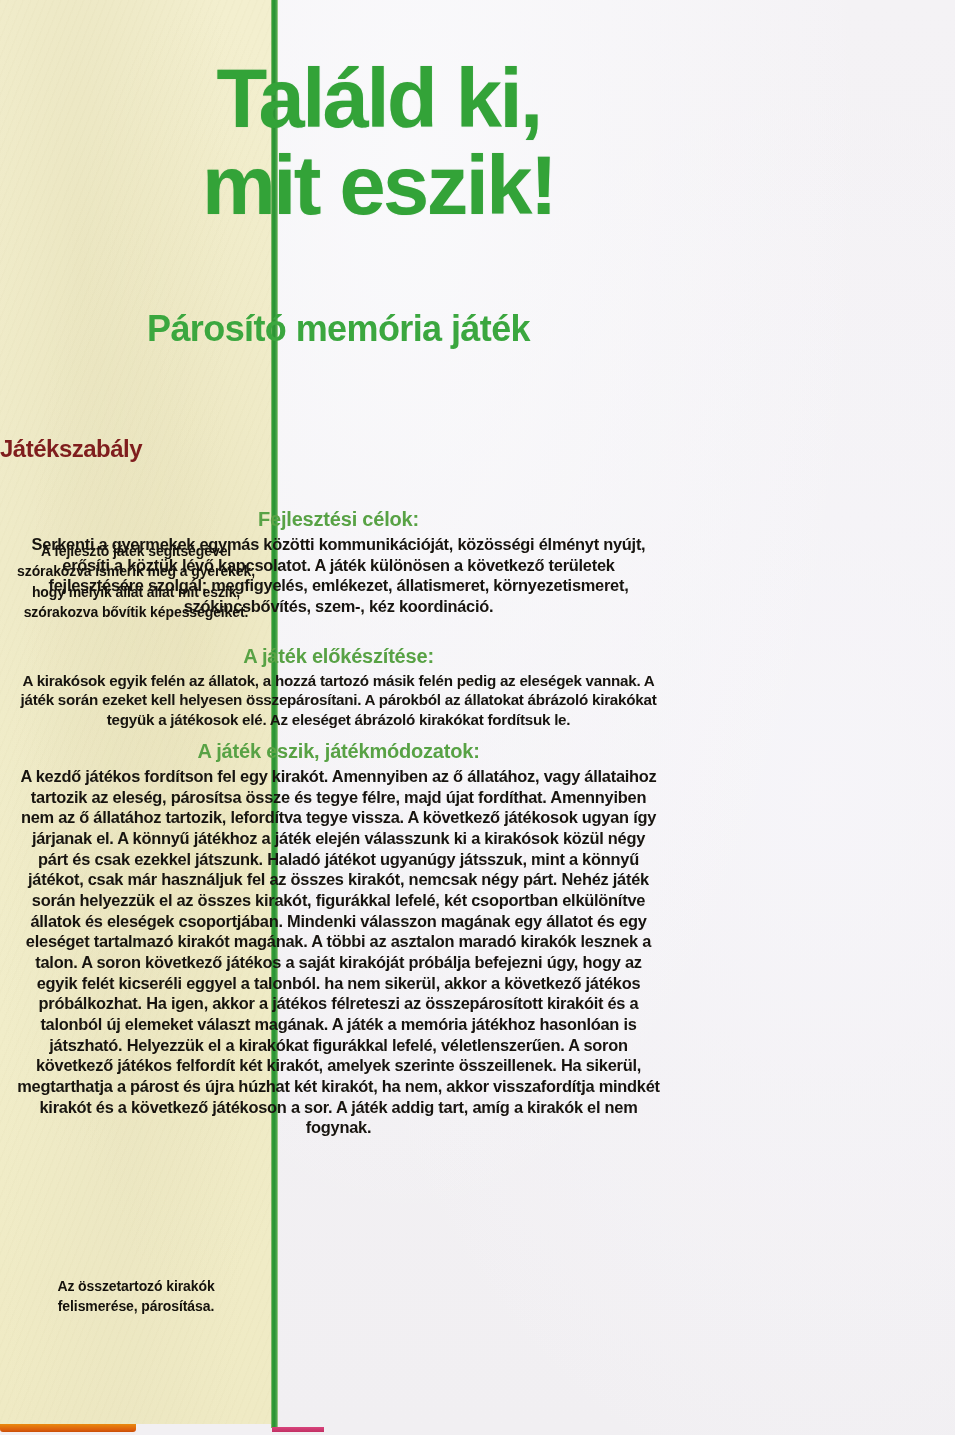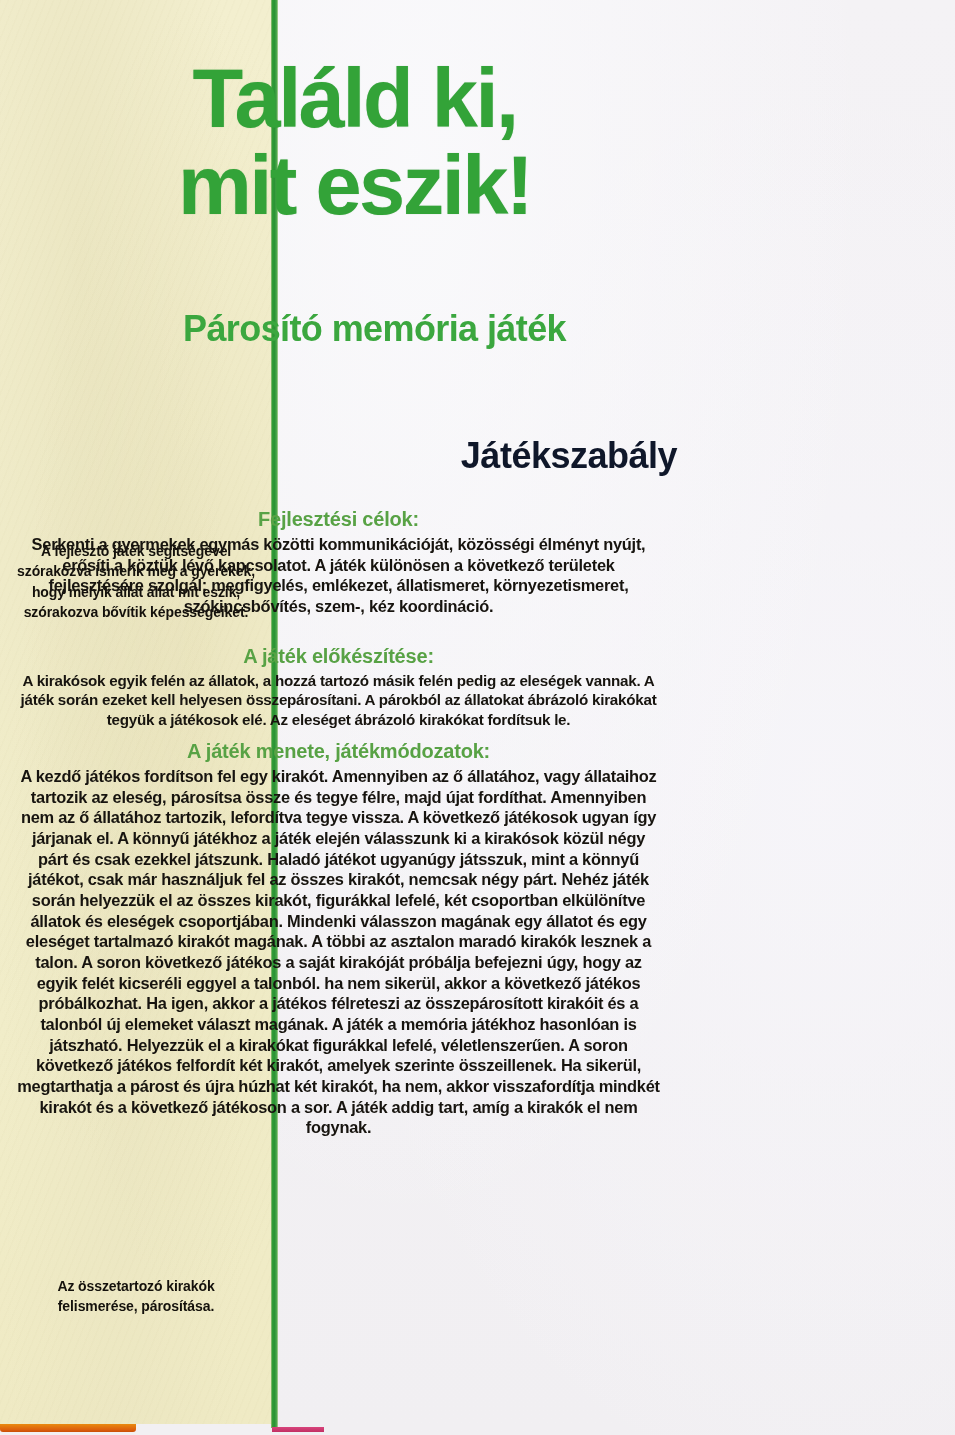--- a/index.html
+++ b/index.html
@@ -98,24 +98,25 @@
     line-height: 1.45;
     letter-spacing: -0.1px;
   }
   .side-note-1 { top: 541px; }
   .side-note-2 { top: 665px; }
   .side-note-3 { top: 1240px; margin-top: 36px; }
 
   
   .title-block {
     position: absolute;
-    left: 16px;
+    left: 0;
     top: 58px;
     width: 677px;
     text-align: center;
+    padding-left: 40px;
   }
   .title-line {
     color: #33a338;
     font-weight: bold;
     font-size: 83px;
     line-height: 0.98;
     letter-spacing: -2.5px;
     text-shadow: 0 0 1px rgba(40,140,45,0.35);
   }
   .title-line.second {
@@ -125,42 +126,41 @@
   .subtitle-1 {
     position: absolute;
     left: 0;
     top: 308px;
     width: 677px;
     text-align: center;
     color: #3ba73f;
     font-weight: bold;
     font-size: 36px;
     letter-spacing: -0.6px;
-    padding-left: 36px;
   }
   .subtitle-2 {
     position: absolute;
     left: 0;
     top: 363px;
     width: 677px;
     text-align: center;
     color: #3ba73f;
     font-weight: bold;
     font-size: 27px;
     letter-spacing: -0.3px;
   }
   .subtitle-3 {
     position: absolute;
     left: 0;
     top: 435px;
     width: 677px;
-    text-align: right;
-    color: #0f172a;
-    font-weight: bold;
-    font-size: 36px;
+    text-align: left;
+    color: #7f1d1d;
+    font-weight: bold;
+    font-size: 24px;
     letter-spacing: -0.5px;
   }
 
   
   .section {
     position: absolute;
     left: 16px;
     width: 645px;
     text-align: center;
   }
@@ -214,21 +214,21 @@
     <div class="section-heading">A játék előkészítése:</div>
     <div class="section-body tight">A kirakósok egyik felén az állatok, a hozzá tartozó másik felén pedig az eleségek vannak. A játék során ezeket kell helyesen összepárosítani. A párokból az állatokat ábrázoló kirakókat tegyük a játékosok elé. Az eleséget ábrázoló kirakókat fordítsuk le.</div>
   </div>
 
   <div class="section sec-goals">
     <div class="section-heading">Fejlesztési célok:</div>
     <div class="section-body">Serkenti a gyermekek egymás közötti kommunikációját, közösségi élményt nyújt, erősíti a köztük lévő kapcsolatot. A játék különösen a következő területek fejlesztésére szolgál: megfigyelés, emlékezet, állatismeret, környezetismeret, szókincsbővítés, szem-, kéz koordináció.</div>
   </div>
 
   <div class="section sec-play">
-    <div class="section-heading">A játék menete, játékmódozatok:</div>
+    <div class="section-heading">A játék eszik, játékmódozatok:</div>
     <div class="section-body">A kezdő  játékos fordítson fel egy kirakót.  Amennyiben az ő állatához, vagy állataihoz tartozik az eleség, párosítsa össze és tegye félre, majd újat fordíthat. Amennyiben nem az ő állatához tartozik, lefordítva tegye vissza. A következő játékosok ugyan így járjanak el. A könnyű játékhoz a játék elején válasszunk ki a kirakósok közül négy párt és csak ezekkel játszunk. Haladó játékot ugyanúgy játsszuk, mint a könnyű játékot, csak már használjuk fel az összes kirakót, nemcsak négy párt. Nehéz játék során helyezzük el az összes kirakót, figurákkal lefelé, két csoportban elkülönítve állatok és eleségek csoportjában. Mindenki válasszon magának egy állatot és egy eleséget tartalmazó kirakót magának. A többi az asztalon maradó kirakók lesznek a talon. A soron következő játékos a saját kirakóját próbálja befejezni úgy, hogy az egyik felét kicseréli eggyel a talonból. ha nem sikerül, akkor a következő játékos próbálkozhat. Ha igen, akkor a játékos félreteszi az összepárosított kirakóit és a talonból új elemeket választ magának. A játék a memória játékhoz hasonlóan is játszható. Helyezzük el a kirakókat figurákkal lefelé, véletlenszerűen. A soron következő játékos felfordít két kirakót, amelyek szerinte összeillenek. Ha sikerül, megtarthatja a párost és újra húzhat két kirakót, ha nem, akkor visszafordítja mindkét kirakót és a következő játékoson a sor. A játék addig tart, amíg a kirakók el nem fogynak.</div>
   </div>
 
 
   <div class="chip-orange"></div>
   <div class="chip-pink"></div>
 
 </div>
 
 </body></html>

